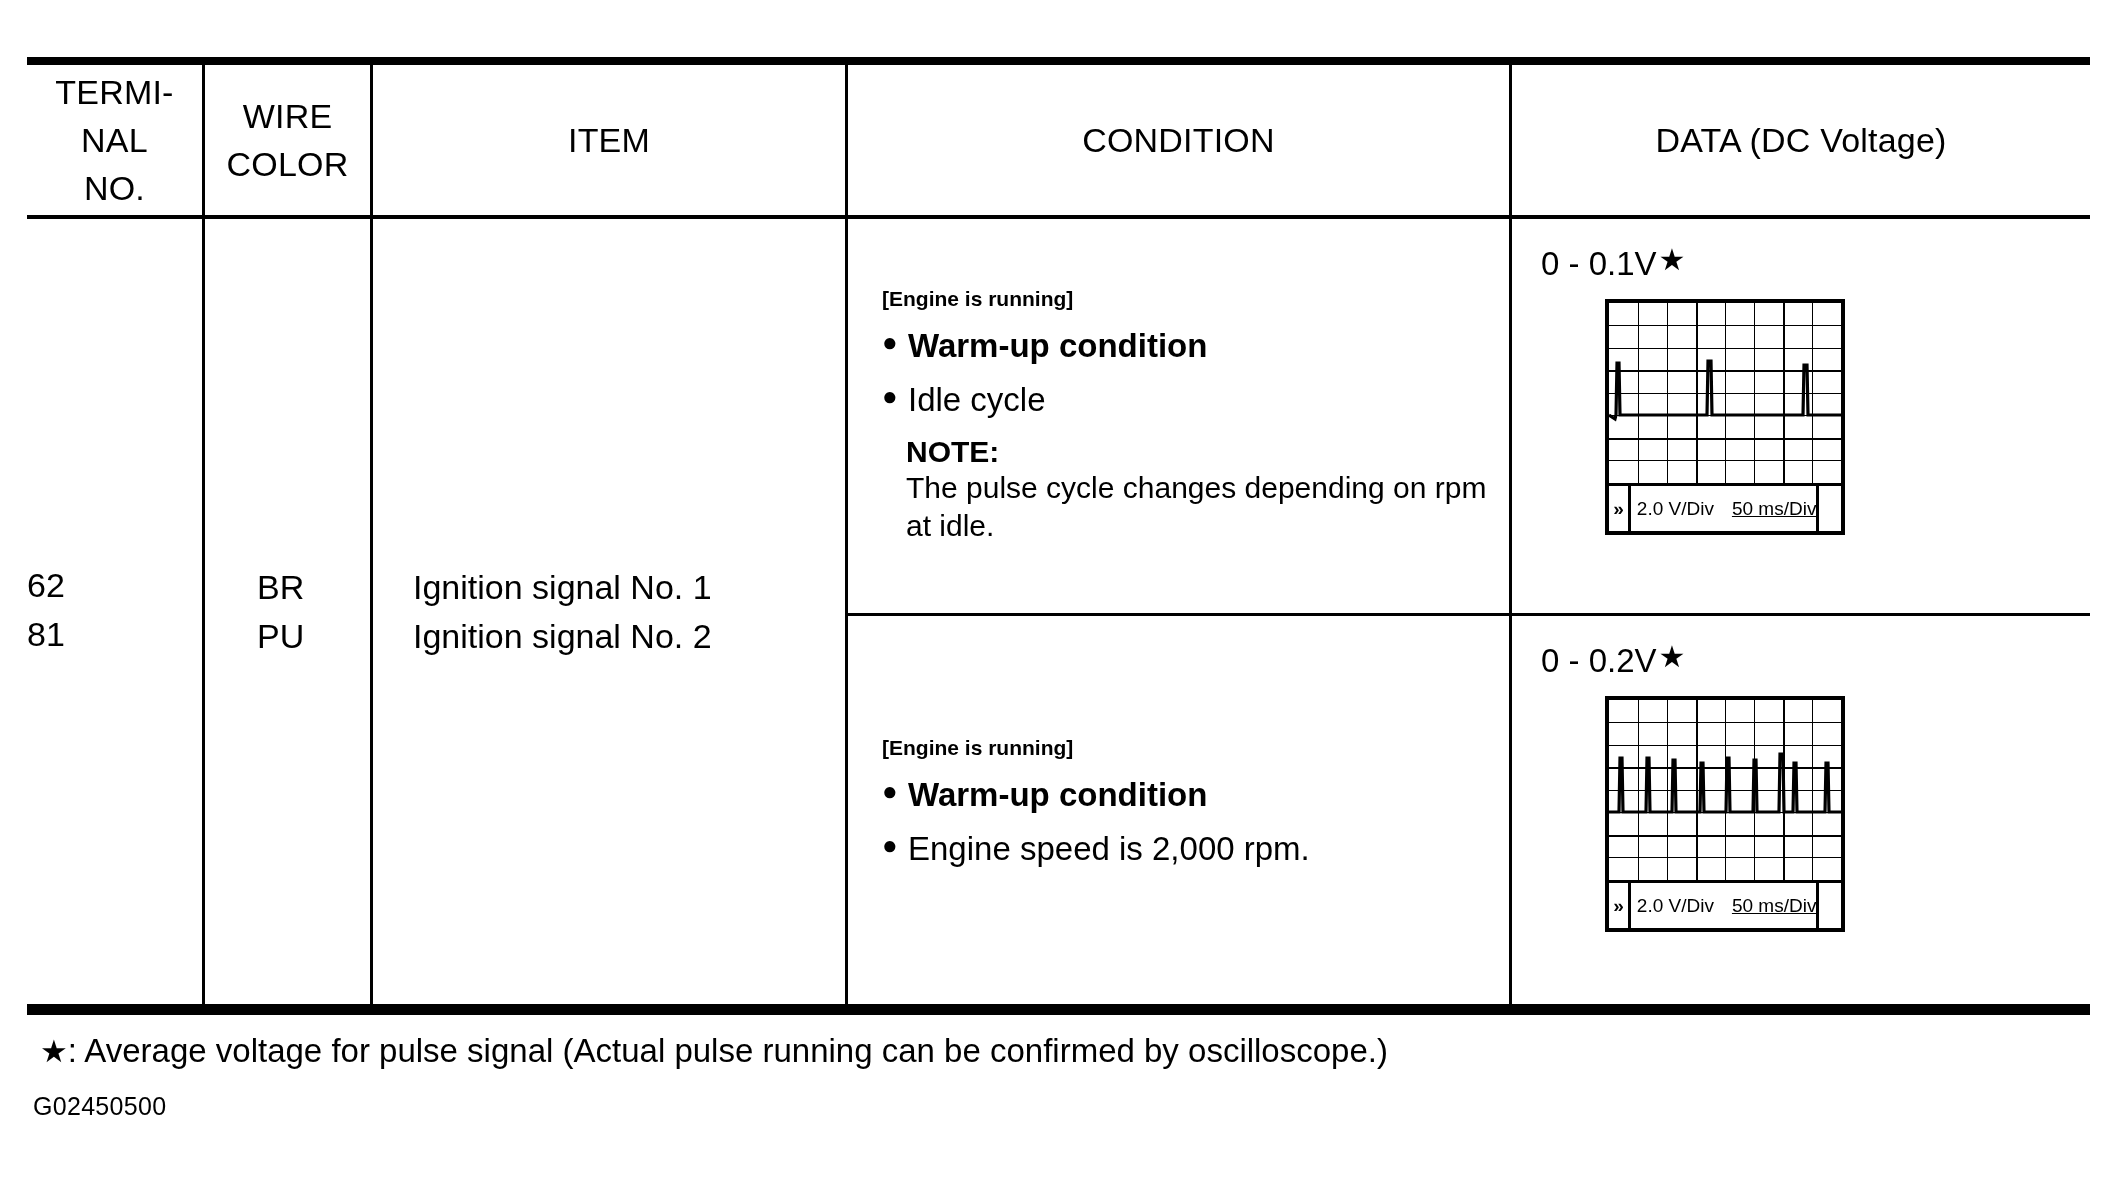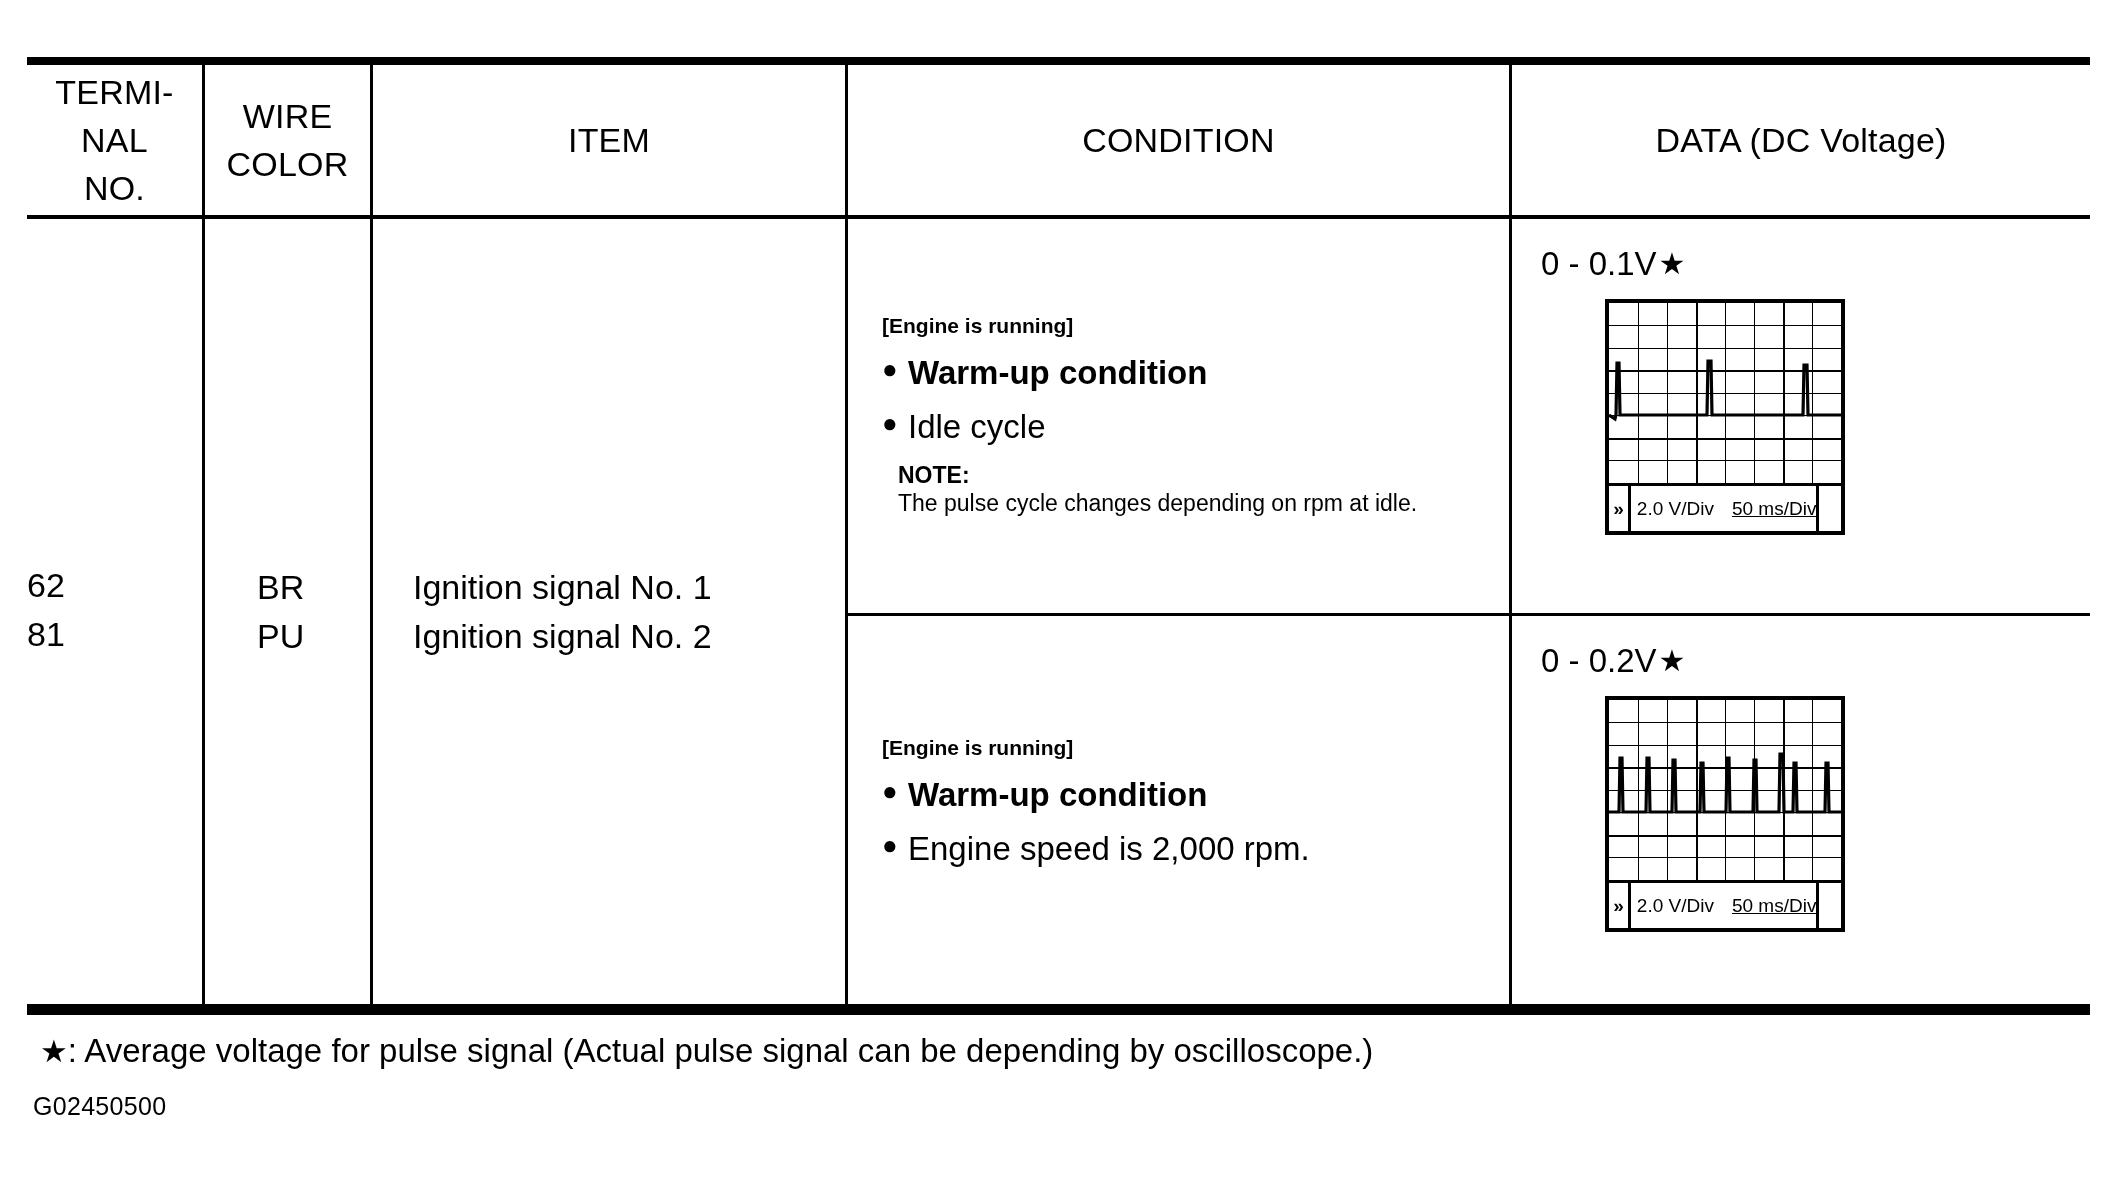--- a/index.html
+++ b/index.html
@@ -44,29 +44,29 @@
   .twoline.left{text-align:left;}
 
   
   .cond{position:absolute;left:821px;width:661px;box-sizing:border-box;padding-left:34px;}
   .cond-1{top:162px;height:394px;display:flex;flex-direction:column;justify-content:center;}
   .cond-2{top:559px;height:388px;display:flex;flex-direction:column;justify-content:center;}
   .cond-head{font-size:21px;font-weight:bold;margin-bottom:16px;}
   .blt{display:flex;align-items:flex-start;font-size:33px;margin-bottom:16px;}
   .blt .dot{width:26px;flex:0 0 26px;font-size:26px;line-height:1.22;}
   .blt.bold{font-weight:bold;}
-  .note{margin-left:16px;font-size:23px;}
+  .note{margin-left:24px;font-size:30px;}
   .note-title{font-weight:bold;}
   .note-body{line-height:1.28;}
 
   
   .data{position:absolute;left:1485px;width:578px;box-sizing:border-box;padding-left:29px;}
   .data-1{top:162px;height:394px;}
   .data-2{top:559px;height:388px;}
-  .volt{font-size:33px;margin-top:26px;margin-bottom:16px;display:flex;align-items:center;}
+  .volt{font-size:33px;margin-top:26px;margin-bottom:16px;display:flex;}
   .volt .star{font-size:30px;margin-left:2px;line-height:1;}
 
   
   .scope{position:relative;width:240px;height:236px;border:4px solid #000;box-sizing:border-box;margin-left:64px;background:#fff;}
   .grid{position:absolute;left:0;top:0;right:0;height:180px;}
   .gl{position:absolute;background:#000;}
   .gv{width:1px;top:0;height:180px;}
   .gv.major{width:2px;}
   .gh{height:1px;left:0;width:100%;}
   .gh.major{height:2px;}
@@ -224,18 +224,18 @@
           <span class="tdiv">50 ms/Div</span>
           <span class="endbox"></span>
         </div>
       </div>
     </div>
 
   </div>
 
   <div class="footnote">
     <span class="fstar">★</span>
-    <span>: Average voltage for pulse signal (Actual pulse signal can be depending by oscilloscope.)</span>
+    <span>: Average voltage for pulse signal (Actual pulse running can be confirmed by oscilloscope.)</span>
   </div>
 
   <div class="code">G02450500</div>
 
 </div>
 
 </body></html>

